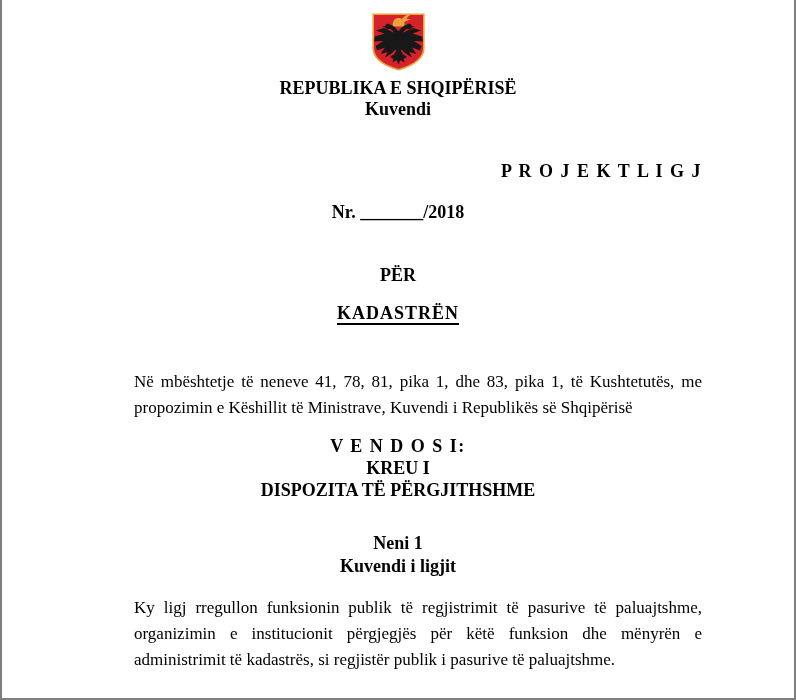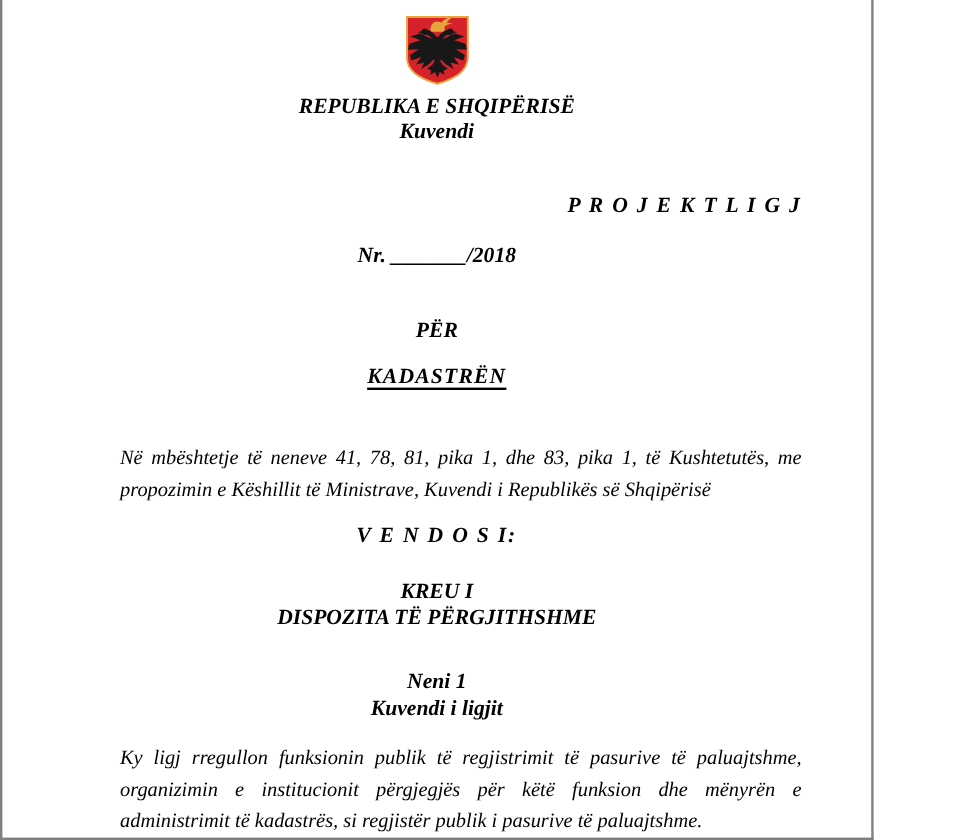--- a/index.html
+++ b/index.html
@@ -1,46 +1,45 @@
 <!DOCTYPE html>
 <html style="--shield_red: #d6222b; --eagle_black: #181818; --gold: #e8a33d; --border_gray: #7f7f7f;"><head>
 <meta charset="utf-8">
 <style>
   html, body { margin: 0; padding: 0; background: #ffffff; }
   .page {
     position: relative;
-    width: 728px;
+    width: 796px;
     height: 700px;
     box-sizing: border-box;
     background: #ffffff;
     border-left: 2px solid var(--border_gray, #7f7f7f);
     border-right: 2px solid var(--border_gray, #7f7f7f);
     border-bottom: 2px solid var(--border_gray, #7f7f7f);
     overflow: hidden;
     font-family: "Liberation Serif", "DejaVu Serif", serif;
     color: #000;
-    font-style: italic;
   }
   .content { width: 608px; margin: 0 auto; }
   .emblem { display: block; margin: 13px auto 0 auto; }
   .h {
     font-size: 18px;
     font-weight: bold;
     line-height: 21px;
     text-align: center;
     white-space: pre;
   }
   .rep      { margin-top: 7px; }
   .doc-type { margin-top: 41px; letter-spacing: 1.5px; text-align: right; }
   .num      { margin-top: 20px; }
   .for      { margin-top: 42px; }
   .subject  { margin-top: 17px; }
   .subject span { letter-spacing: 1px; text-decoration: underline; text-decoration-thickness: 2px; text-underline-offset: 4px; }
   .decision { margin-top: 15px; letter-spacing: 1.5px; }
-  .chapter  { margin-top: 24px; }
+  .chapter  { }
   .chapter .h { line-height: 22px; }
   .article-h { margin-top: 31px; }
   .article-h .h { line-height: 23px; }
   .para { font-size: 17px; line-height: 26px; text-align: left; margin-left: 40px; }
   .preamble { margin-top: 45px; }
   .body-p   { margin-top: 17px; }
   .jl { text-align: justify; text-align-last: justify; }
 </style>
 </head>
 <body>

